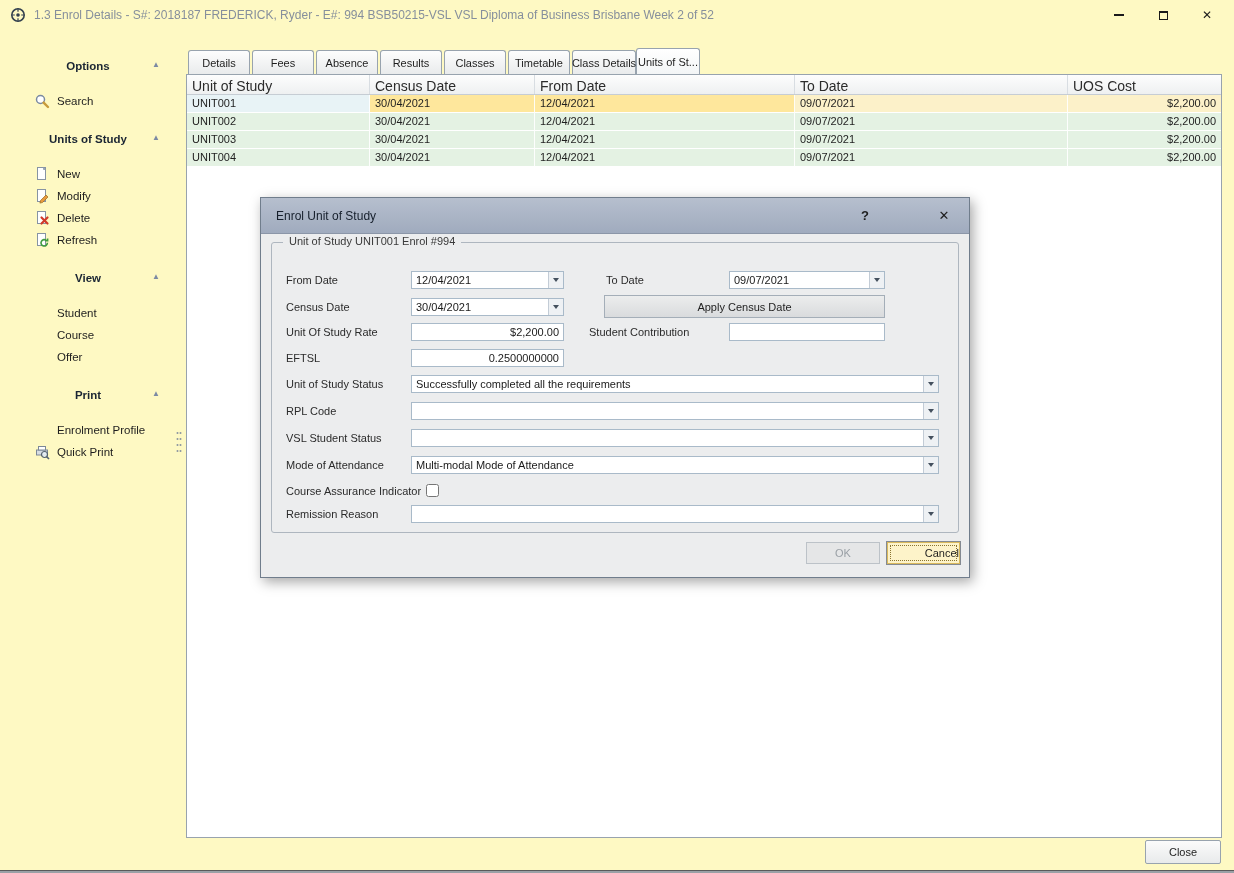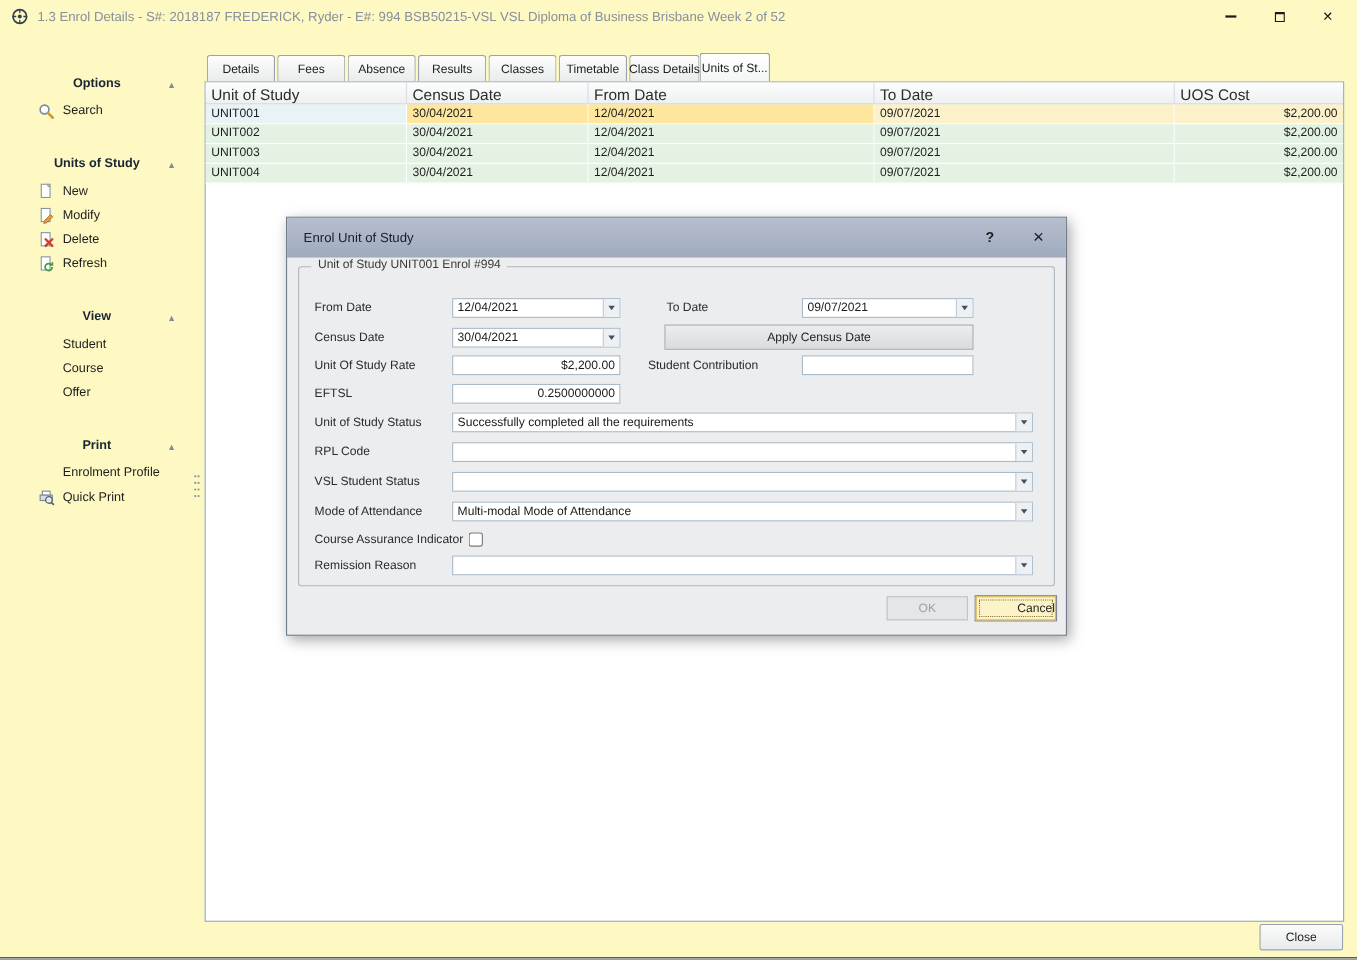--- a/index.html
+++ b/index.html
@@ -14,21 +14,21 @@
   .app-icon { width:16px; height:16px; flex:0 0 auto; }
   .title-text { margin-left:8px; font-size:12px; color:#868f9c; white-space:nowrap; overflow:hidden; }
   .win-controls { margin-left:auto; display:flex; align-items:center; gap:26px; padding-right:8px; }
   .win-btn { width:18px; height:18px; display:flex; align-items:center; justify-content:center; background:transparent; border:none; cursor:pointer; }
   .min-bar { display:block; width:10px; height:2px; background:#1a1a1a; }
   .max-box { display:block; width:9px; height:9px; border:1px solid #1a1a1a; border-top-width:2px; }
   .close-x { font-size:12px; color:#1a1a1a; line-height:1; }
 
   
   .sidebar { position:absolute; top:30px; left:0; width:186px; bottom:0; padding-top:30px; }
-  .side-header { display:flex; align-items:flex-end; height:22px; padding:0 26px 0 24px; cursor:pointer; }
+  .side-header { display:flex; align-items:flex-start; height:22px; padding:0 26px 0 24px; cursor:pointer; }
   .side-header .t { flex:1; text-align:center; font-size:11.5px; font-weight:bold; color:#1a2533; }
   .side-header .arrow { font-size:8px; color:#7c8aa4; }
   .side-items { margin-top:8px; }
   .side-item { height:22px; display:flex; align-items:center; padding-left:34px; font-size:11.5px; color:#1e1e1e; cursor:pointer; }
   .side-item .ic { width:16px; height:16px; margin-right:7px; flex:0 0 auto; }
   .side-section { margin-top:0; }
   .side-section + .side-section { margin-top:21px; }
   .splitter { position:absolute; left:175px; top:430px; width:8px; height:28px; cursor:col-resize; }
 
   
@@ -53,21 +53,21 @@
   .sel .c-unit   { background:#e8f3f6; }
   .sel .c-census { background:#fee79c; }
   .sel .c-from   { background:#fee79c; }
   .sel .c-to     { background:#fcf1c9; }
   .sel .c-cost   { background:#fcf1c9; }
 
   
   .dialog { position:absolute; left:260px; top:197px; width:710px; height:381px; background:#ecedee;
             border:1px solid #707d8c; box-shadow:3px 4px 12px rgba(0,0,0,.35); z-index:10; }
   .dlg-titlebar { height:36px; background:linear-gradient(#b6bfce,#a0abbe); border-bottom:1px solid #8b96a8;
-                  display:flex; align-items:center; padding:0 15px; }
+                  display:flex; align-items:center; padding:0 15px;gap:35px; }
   .dlg-title { font-size:12px; color:#161f2c; }
   .dlg-tb-btn { background:transparent; border:none; font-size:13px; color:#1d1d1d; cursor:pointer; width:20px; height:20px; line-height:20px; text-align:center; padding:0; }
   .dlg-help { margin-left:auto; font-weight:bold; }
   .dlg-close { margin-left:24px; }
   .dlg-body { position:relative; height:345px; }
   .groupbox { position:absolute; left:10px; top:8px; width:688px; height:291px; border:1px solid #aeb6bf; border-radius:3px; }
   .group-label { position:absolute; top:1px; left:22px; background:#ecedee; padding:0 6px; font-size:11px; color:#3a3a3a; white-space:nowrap; }
   .dlg-label { position:absolute; font-size:11px; color:#2b2b2b; line-height:18px; white-space:nowrap; }
   .txt { position:absolute; height:18px; border:1px solid #a9bac9; background:#fff; font-family:"Liberation Sans",sans-serif;
          font-size:11px; color:#1a1a1a; padding:0 4px; }

